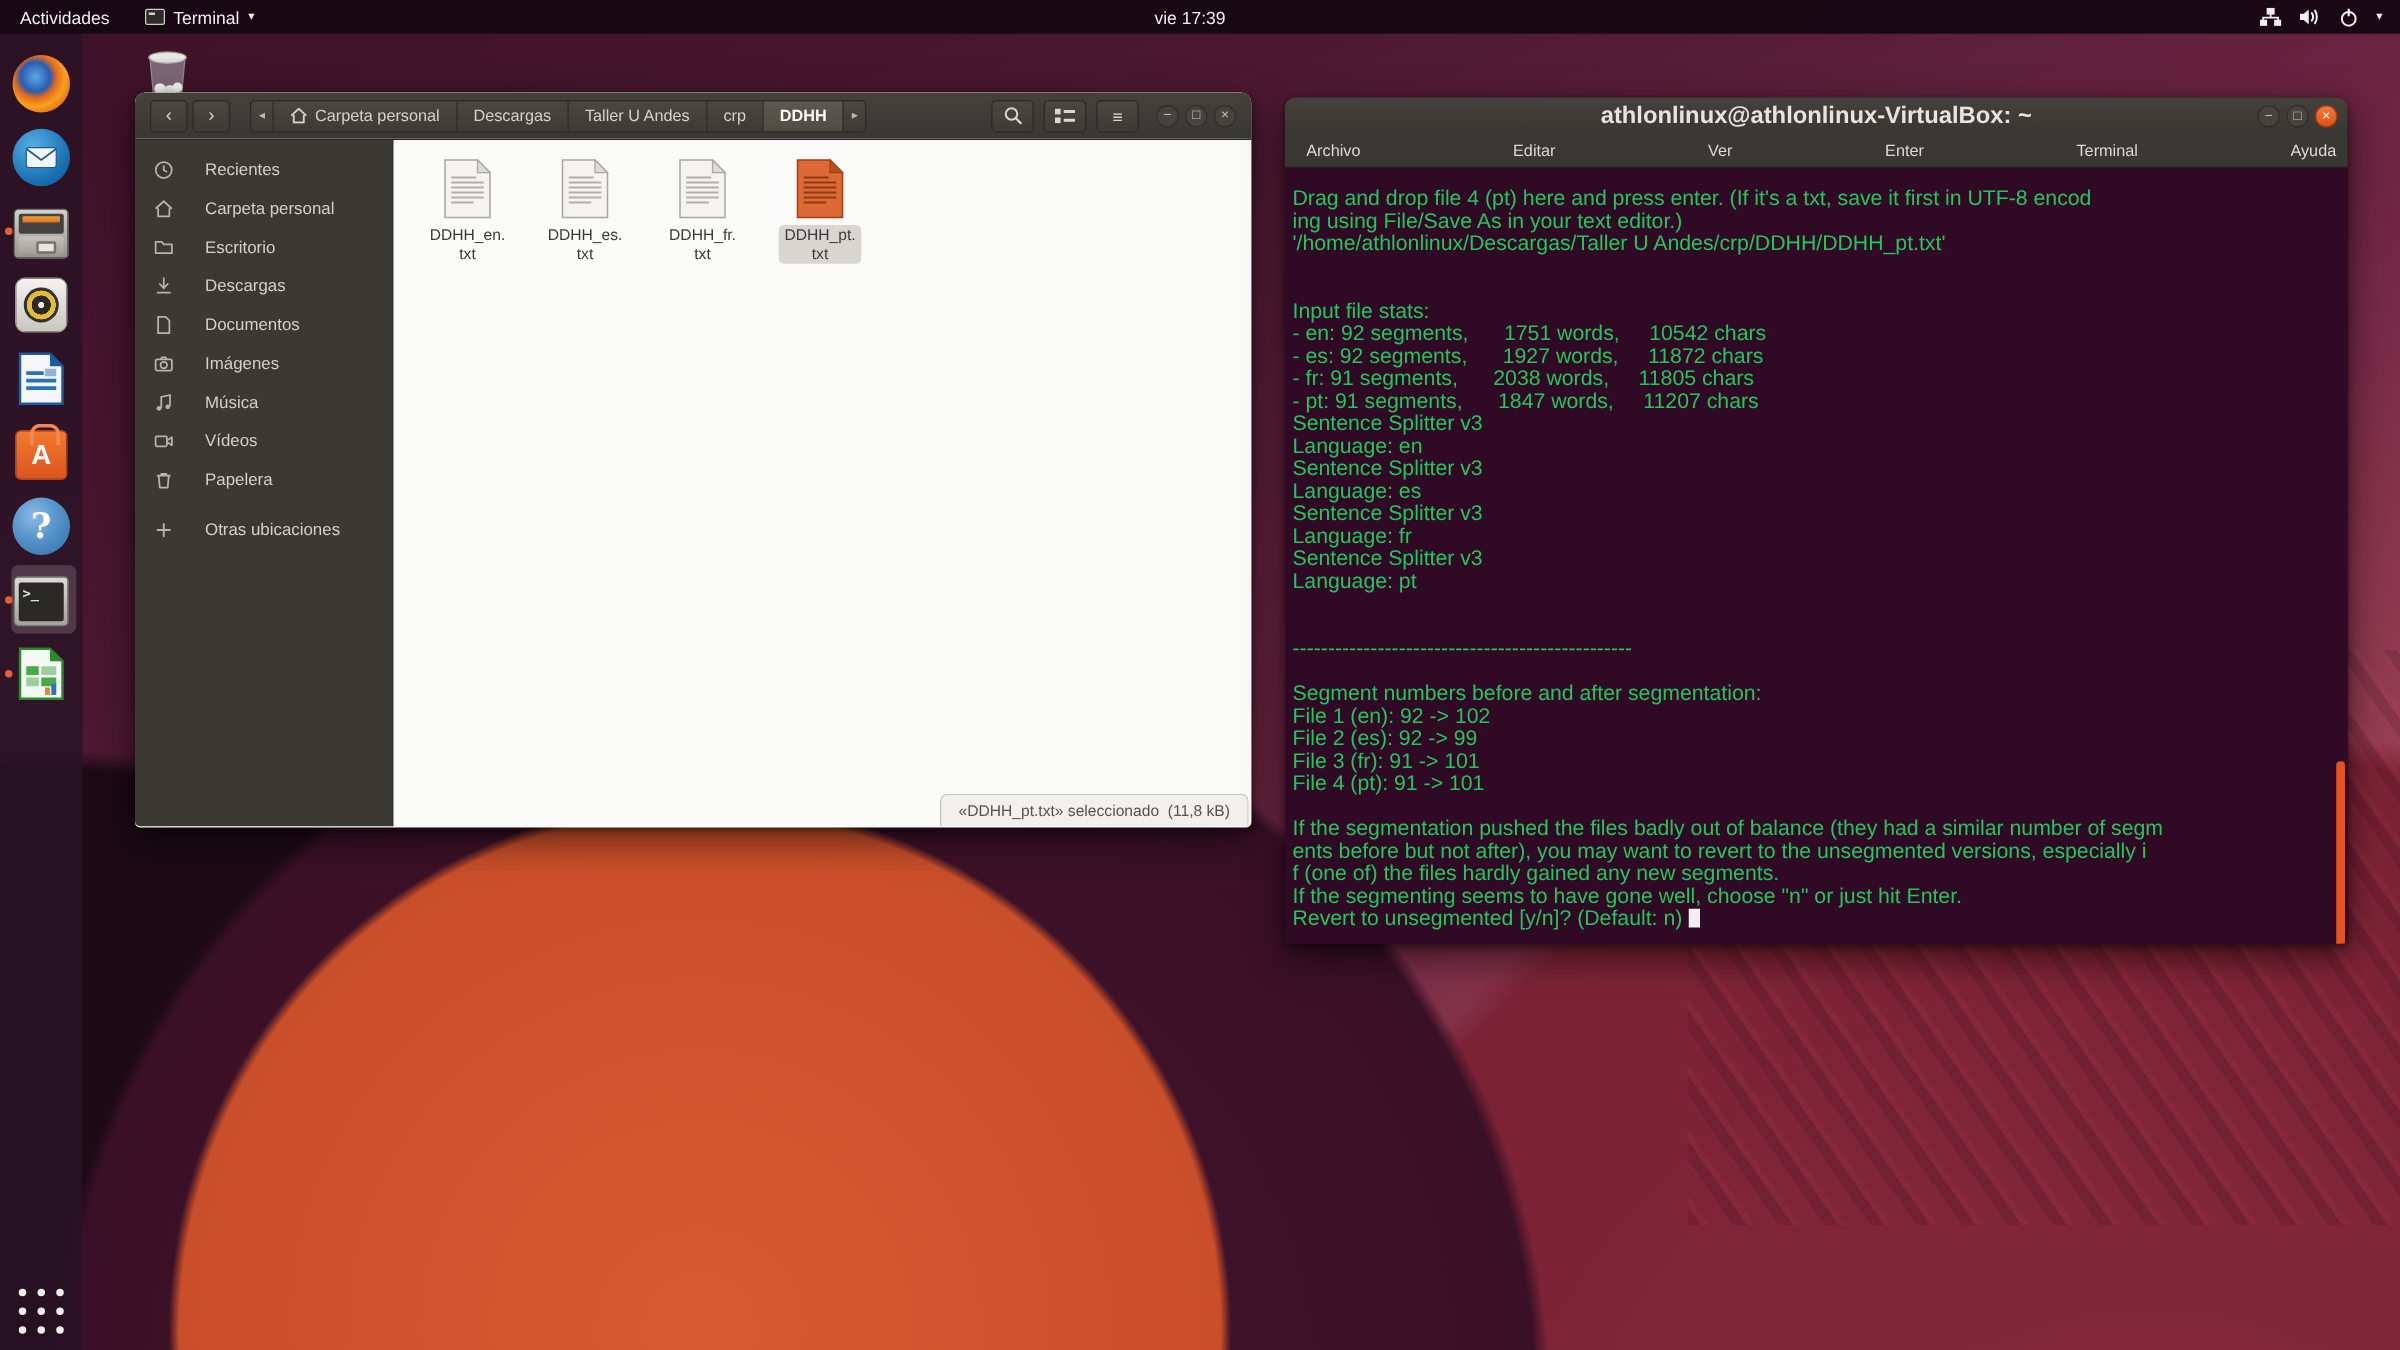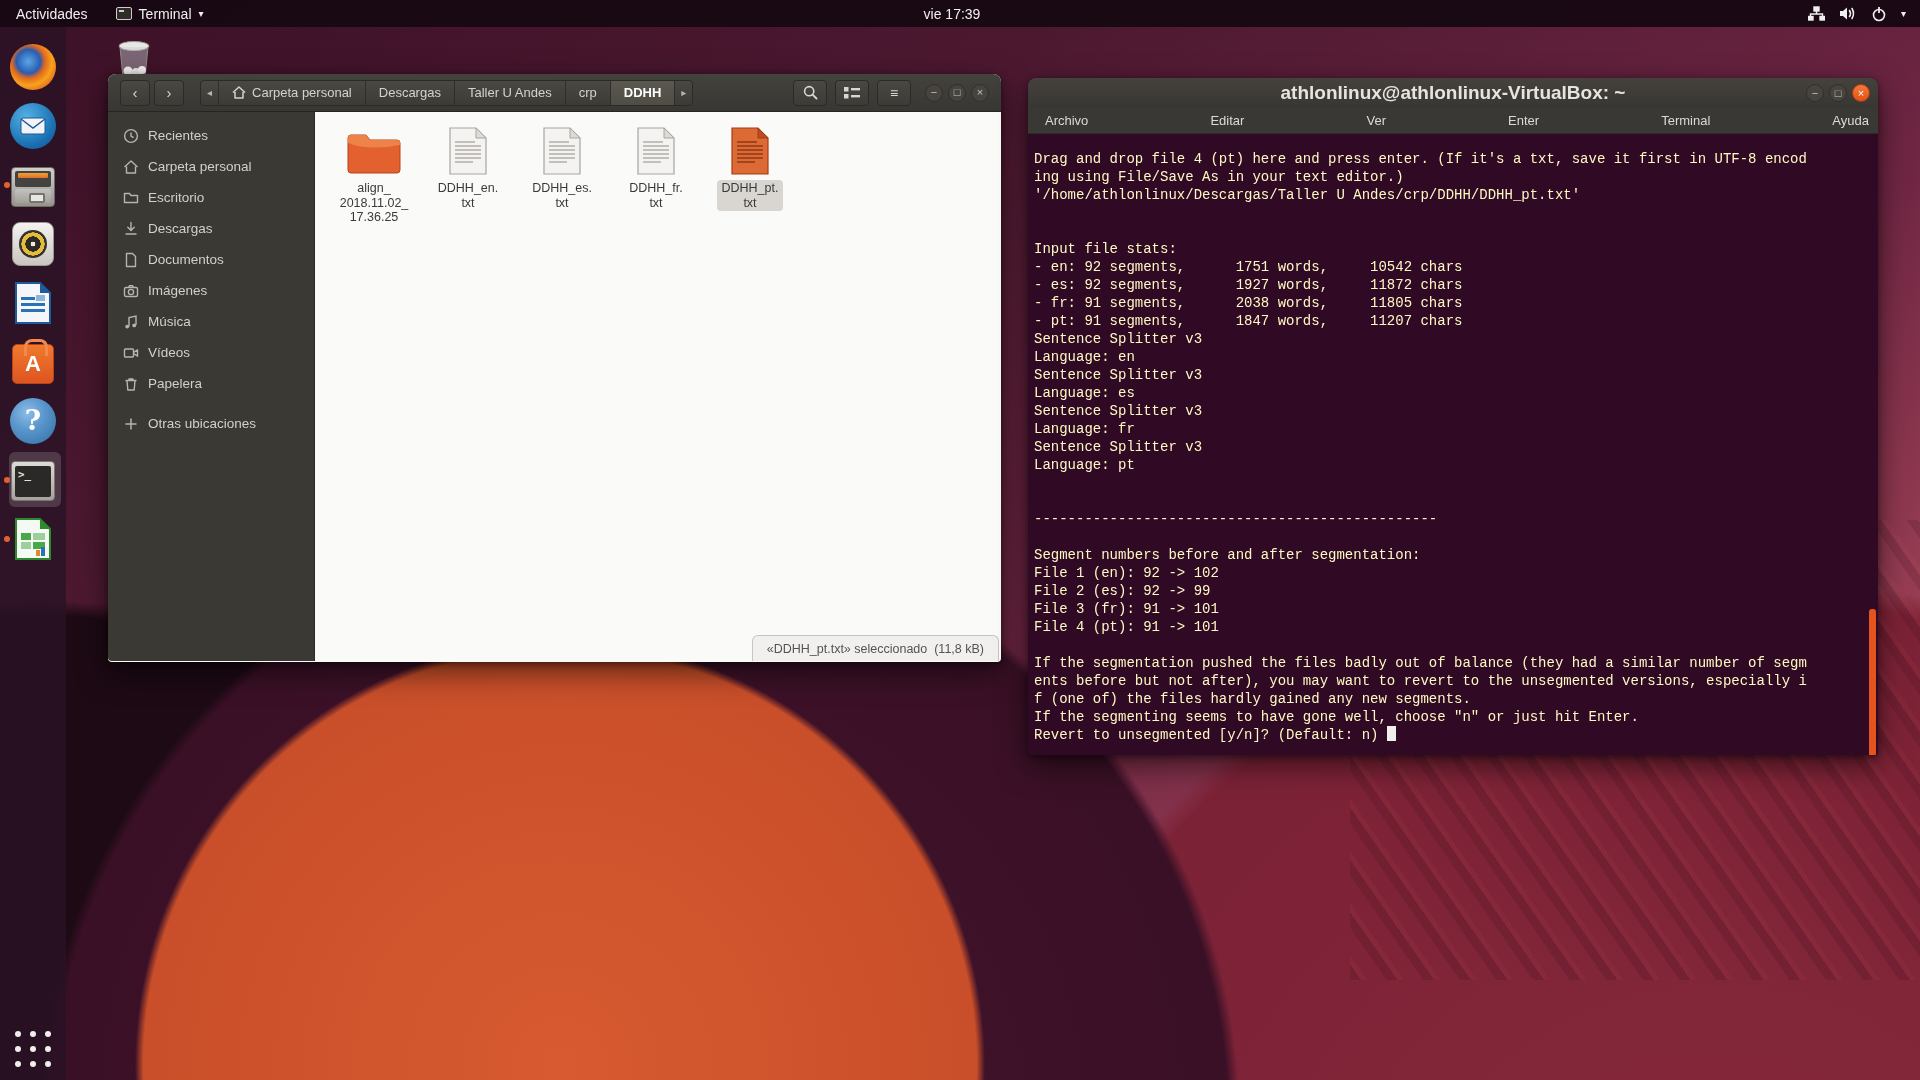--- a/index.html
+++ b/index.html
@@ -94,21 +94,21 @@
   .crumb:last-child { border-right:none; }
   .crumb.scroller { padding:0 6px; font-size:10px; color:#b9b7b2; }
   .crumb.active { background:linear-gradient(#5b584f,#504d45); color:#fff; font-weight:bold; }
   .hdr-right { margin-left:auto; display:flex; align-items:center; gap:8px; }
   .tool-btn { width:34px; height:26px; background:linear-gradient(#4a4843,#3d3b36); border:1px solid #2b2a27; border-radius:4px;
     display:flex; align-items:center; justify-content:center; color:#d9d7d2; cursor:pointer; font-size:14px; }
   .hdr-controls { display:flex; align-items:center; gap:5px; margin-left:6px; }
 
   .files-body { display:flex; height:549px; }
   .sidebar { width:207px; background:#3b3934; border-right:1px solid #2a2926; padding-top:8px; display:flex; flex-direction:column; border-radius:0 0 0 4px; }
-  .side-item { height:31px; display:flex; align-items:center; gap:9px; padding-left:15px; color:#d2d0ca; font-size:13.5px; cursor:pointer; }
+  .side-item { height:31px; display:flex; align-items:center; gap:25px; padding-left:15px; color:#d2d0ca; font-size:13.5px; cursor:pointer; }
   .side-item svg { flex:0 0 auto; }
   .side-item.other { margin-top:9px; }
   .content { position:relative; flex:1; background:#fafaf9; border-radius:0 0 4px 0; }
   .file-grid { display:flex; padding:12px 6px 0 12px; }
   .file-item { width:94px; display:flex; flex-direction:column; align-items:center; cursor:pointer; }
   .file-icon { height:52px; display:flex; align-items:flex-end; justify-content:center; }
   .file-label { margin-top:4px; text-align:center; font-size:12.5px; line-height:14.5px; color:#3a3a38; padding:1px 5px; border-radius:4px; }
   .file-item.selected .file-label { background:#d9d6d1; }
   .status-pill { position:absolute; right:2px; bottom:0; height:26px; display:flex; align-items:center; padding:0 14px;
     background:#f2f0ee; border:1px solid #c8c5c0; border-bottom:none; border-radius:6px 6px 0 0;
@@ -116,21 +116,21 @@
 
   
   .term-win { left:1028px; top:78px; width:850px; height:677px; background:#300a24; }
   .term-titlebar { height:30px; background:linear-gradient(#45423d,#383632); border-radius:8px 8px 0 0;
     display:flex; align-items:center; padding:0 8px; position:relative; }
   .term-title { position:absolute; left:0; right:0; text-align:center; color:#e6e4e0; font-size:19px; font-weight:bold; pointer-events:none; }
   .term-controls { margin-left:auto; display:flex; gap:5px; z-index:2; }
   .term-menubar { height:26px; background:#3a3834; display:flex; align-items:center; gap:4px; padding-left:8px; border-bottom:1px solid #2c2b28;justify-content:space-between; }
   .menu-item { color:#dcdad5; font-size:13px; padding:3px 9px; border-radius:3px; cursor:pointer; }
   .term-body { position:relative; height:621px; background:#300a24; border-radius:0 0 4px 4px; padding:16px 0 0 6px; overflow:hidden; cursor:text; }
-  .term-body pre { font-family:Liberation Mono, monospace; font-size:14px; line-height:18px; color:#fef9c3; white-space:pre; }
+  .term-body pre { font-family:Liberation Sans, sans-serif; font-size:17px; line-height:18px; color:#22c55e; white-space:pre; }
   .cursor { display:inline-block; width:9px; height:15px; background:#f1efec; vertical-align:-2px; }
   .term-scrollthumb { position:absolute; right:2px; top:475px; width:7px; height:200px; background:#e4541f; border-radius:3px; cursor:pointer; }
 </style>
 </head>
 <body>
 
 <div class="wallpaper"></div>
 <div class="wp-stripes"></div>
 
 <div class="desktop-trash">
@@ -382,33 +382,20 @@
         <svg width="16" height="16" viewBox="0 0 16 16">
             <path d="M8 2.5 v11 M2.5 8 h11" stroke="#b7b4ad" stroke-width="1.5" fill="none"></path>
           </svg>
         <span>Otras ubicaciones</span>
       </div>
     </div>
 
     <div class="content">
       <div class="file-grid">
 
-        <div class="file-item">
-          <div class="file-icon">
-            <svg width="58" height="46" viewBox="0 0 58 46">
-              <path d="M3 8 q0-3 3-3 h15 l4 5 h27 q3 0 3 3 v27 q0 3-3 3 H6 q-3 0-3-3 z" fill="#e3602f" stroke="#b5431c" stroke-width="1"></path>
-              <path d="M3 13 q20 8 52 2 v-2 q0-3-3-3 H25 l-4-5 H6 q-3 0-3 3 z" fill="#f08a4e" opacity=".85"></path>
-            </svg>
-          </div>
-          <div class="file-label">
-            <div>align_</div>
-            <div>2018.11.02_</div>
-            <div>17.36.25</div>
-          </div>
-        </div>
 
         <div class="file-item">
           <div class="file-icon">
             <svg width="40" height="50" viewBox="0 0 40 50">
               <path d="M2 2 h26 l10 10 v36 H2 z" fill="#f4f3f1" stroke="#a9a6a0" stroke-width="1.2"></path>
               <path d="M28 2 l10 10 h-10 z" fill="#dddbd7" stroke="#a9a6a0" stroke-width="1"></path>
               <g stroke="#b2afa9" stroke-width="1.6">
                   <path d="M7 16h20M7 20h26M7 24h26M7 28h26M7 32h26M7 36h18"></path>
                 </g>
             </svg>

